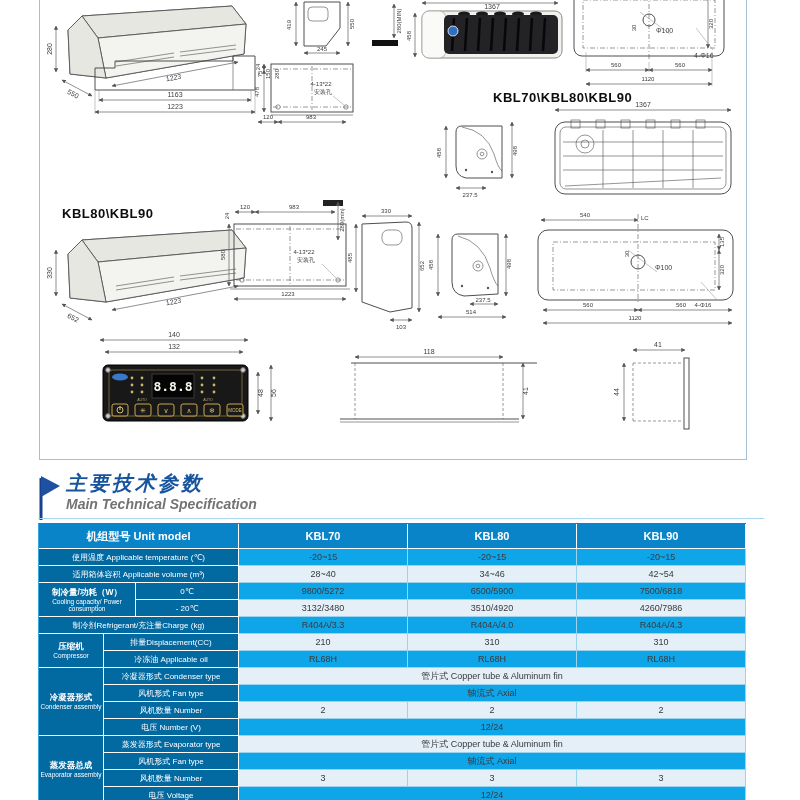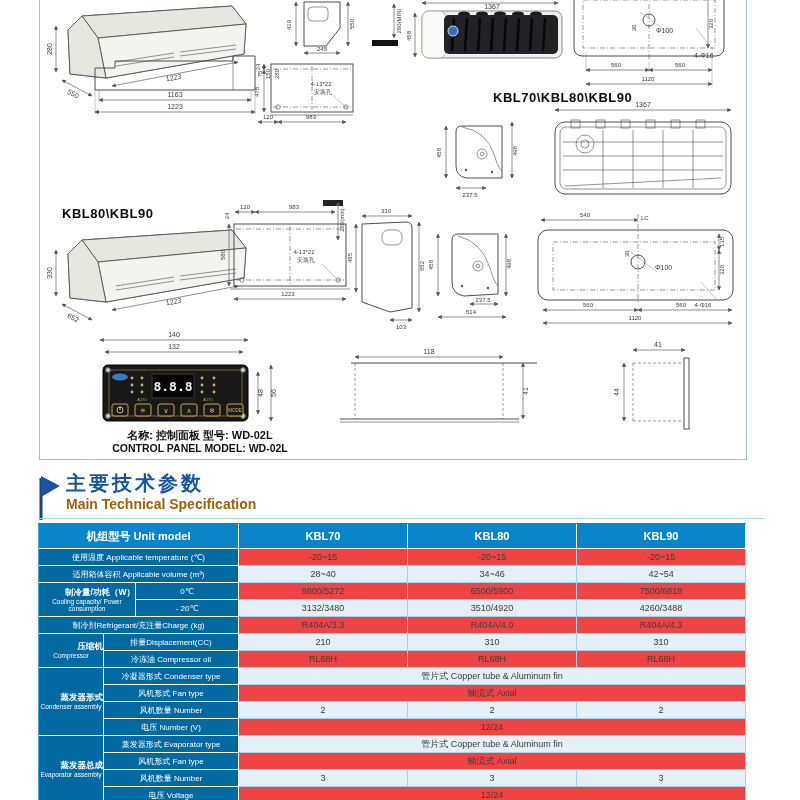--- a/index.html
+++ b/index.html
@@ -13,34 +13,34 @@
   .dim6{font-size:6px;fill:#3c3c3c;}
   .dl{stroke:#5f5f5f;stroke-width:.7;}
   .xl{stroke:#8a8a8a;stroke-width:.5;}
   .ol{fill:none;stroke:#4e4e4e;stroke-width:1;}
   .olt{fill:none;stroke:#4e4e4e;stroke-width:.6;}
   .met{fill:#f3f3f0;stroke:#555;stroke-width:.9;}
   .met2{fill:#e7e7e2;stroke:#555;stroke-width:.9;}
   .dd{stroke:#555;stroke-width:.6;stroke-dasharray:5 2 1 2;fill:none;}
   .ds{stroke:#555;stroke-width:.6;stroke-dasharray:3 2;fill:none;}
   .model-heading{position:absolute;font-size:13px;font-weight:bold;color:#0d0d0d;letter-spacing:.5px;}
-  .sec-head{position:absolute;left:36px;top:468px;width:720px;height:52px;}
+  .sec-head{position:absolute;left:36px;top:468px;width:720px;height:52px;font-style:italic;}
   .sec-zh{position:absolute;left:30px;top:2px;font-size:20px;font-weight:bold;color:#17549e;letter-spacing:3px;}
-  .sec-en{position:absolute;left:30px;top:28px;font-size:14px;font-weight:bold;color:#a16207;}
+  .sec-en{position:absolute;left:30px;top:28px;font-size:14px;font-weight:bold;color:#737373;}
   .sec-line{position:absolute;left:2px;top:50px;width:726px;height:1px;background:#a8d6ee;}
   table.spec{position:absolute;left:38px;top:523px;width:707px;border-collapse:separate;border-spacing:0;
              table-layout:fixed;border-left:1px solid #38a8da;border-top:1px solid #0a84c8;}
   .spec th,.spec td{padding:0;margin:0;text-align:center;vertical-align:middle;overflow:hidden;
                     border-right:1px solid #9dd2ed;border-bottom:1px solid #9dd2ed;}
   .spec th{background:#0a84c8;color:#fff;font-size:11px;font-weight:bold;height:24px;border-color:#fff;}
   .spec td{height:16px;}
   .lbl{background:#0369a1;color:#fff;font-size:8px;border-color:#fff !important;}
-  .gzh{font-size:8.5px;font-weight:bold;line-height:9px;text-align:right;}
+  .gzh{font-size:8.5px;font-weight:bold;line-height:9px;}
   .gen{font-size:6.5px;line-height:7px;margin-top:1px;}
-  .val{background:#ef4444;color:#3a3a3a;font-size:9px;}
+  .val{background:#0ea5e9;color:#3a3a3a;font-size:9px;}
   tr.tint .val{background:#e4eff8;margin-top:40px;}
   .cap{position:absolute;left:95px;top:429px;width:210px;text-align:center;color:#111;}
   .cap1{font-size:11px;font-weight:bold;line-height:13px;}
   .cap2{font-size:10.5px;font-weight:bold;line-height:12px;}
 </style>
 </head>
 <body>
 
 <div class="sheet">
 
@@ -361,24 +361,20 @@
       <g>
         <rect x="137" y="74" width="16" height="12" rx="2" fill="#1a1a1a" stroke="#c9a84c"></rect>
         <text x="145" y="82" font-size="4.5" fill="#d8bd6e" text-anchor="middle">MODE</text>
       </g>
     </g>
     <line class="dl" x1="168" y1="42" x2="168" y2="84" marker-start="url(#a)" marker-end="url(#a)"></line>
     <text class="dim" transform="rotate(-90 173 63)" x="173" y="63" text-anchor="middle">48</text>
     <line class="dl" x1="181" y1="35" x2="181" y2="91" marker-start="url(#a)" marker-end="url(#a)"></line>
     <text class="dim" transform="rotate(-90 186 63)" x="186" y="63" text-anchor="middle">56</text>
   </svg>
-  <div class="cap">
-    <div class="cap1">名称: 控制面板  型号: WD-02L</div>
-    <div class="cap2">CONTROL PANEL  MODEL: WD-02L</div>
-  </div>
 
   <svg class="fig" style="left:335px;top:335px" width="208" height="96" viewBox="0 0 208 96">
     <line class="dl" x1="20" y1="22" x2="168" y2="22" marker-start="url(#a)" marker-end="url(#a)"></line>
     <text class="dim" x="94" y="19" text-anchor="middle">118</text>
     <line class="ol" x1="16" y1="28" x2="202" y2="28"></line>
     <line class="ds" x1="20" y1="28" x2="20" y2="84"></line>
       <line class="ds" x1="168" y1="28" x2="168" y2="84"></line>
     <line class="ol" x1="5" y1="84" x2="184" y2="84"></line>
       <line class="olt" x1="5" y1="87" x2="184" y2="87"></line>
     <line class="dl" x1="188" y1="28" x2="188" y2="84" marker-start="url(#a)" marker-end="url(#a)"></line>
@@ -441,47 +437,47 @@
       </td>
       <td class="lbl">0℃</td>
       <td class="val">9800/5272</td>
       <td class="val">6500/5900</td>
       <td class="val">7500/6818</td>
     </tr>
     <tr class="tint">
       <td class="lbl">- 20℃</td>
       <td class="val">3132/3480</td>
       <td class="val">3510/4920</td>
-      <td class="val">4260/3488</td>
+      <td class="val">4260/7986</td>
     </tr>
     <tr>
       <td colspan="3" class="lbl">制冷剂Refrigerant/充注量Charge (kg)</td>
       <td class="val">R404A/3.3</td>
       <td class="val">R404A/4.0</td>
       <td class="val">R404A/4.3</td>
     </tr>
     <tr class="tint">
       <td rowspan="2" class="lbl">
         <div class="gzh">压缩机</div>
         <div class="gen">Compressor</div>
       </td>
       <td colspan="2" class="lbl">排量Displacement(CC)</td>
       <td class="val">210</td>
       <td class="val">310</td>
       <td class="val">310</td>
     </tr>
     <tr>
-      <td colspan="2" class="lbl">冷冻油 Compressor oil</td>
+      <td colspan="2" class="lbl">冷冻油 Applicable oil</td>
       <td class="val">RL68H</td>
       <td class="val">RL68H</td>
       <td class="val">RL68H</td>
     </tr>
     <tr class="tint">
       <td rowspan="4" class="lbl">
-        <div class="gzh">蒸发器形式</div>
+        <div class="gzh">冷凝器形式</div>
         <div class="gen">Condenser assembly</div>
       </td>
       <td colspan="2" class="lbl">冷凝器形式 Condenser type</td>
       <td colspan="3" class="val">管片式 Copper tube &amp; Aluminum fin</td>
     </tr>
     <tr>
       <td colspan="2" class="lbl">风机形式 Fan type</td>
       <td colspan="3" class="val">轴流式 Axial</td>
     </tr>
     <tr class="tint">

